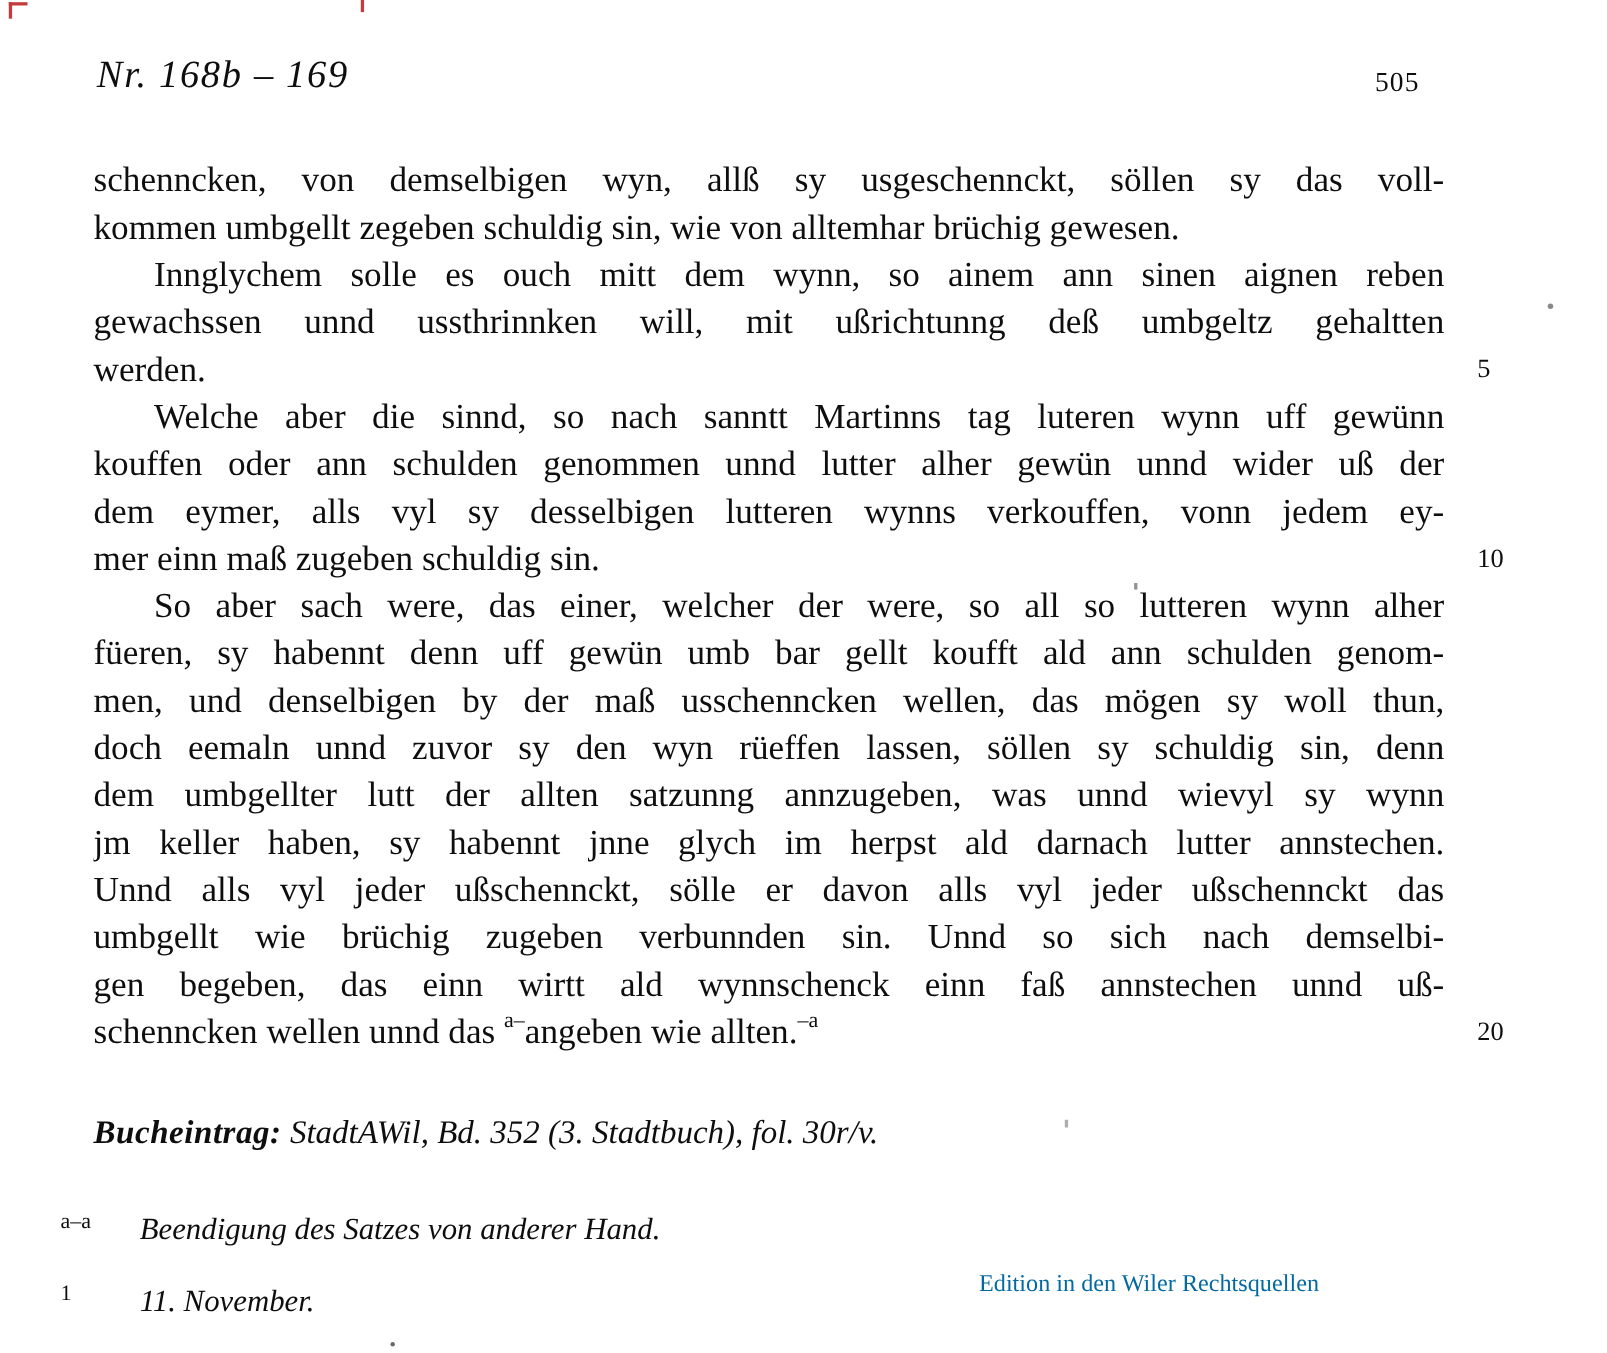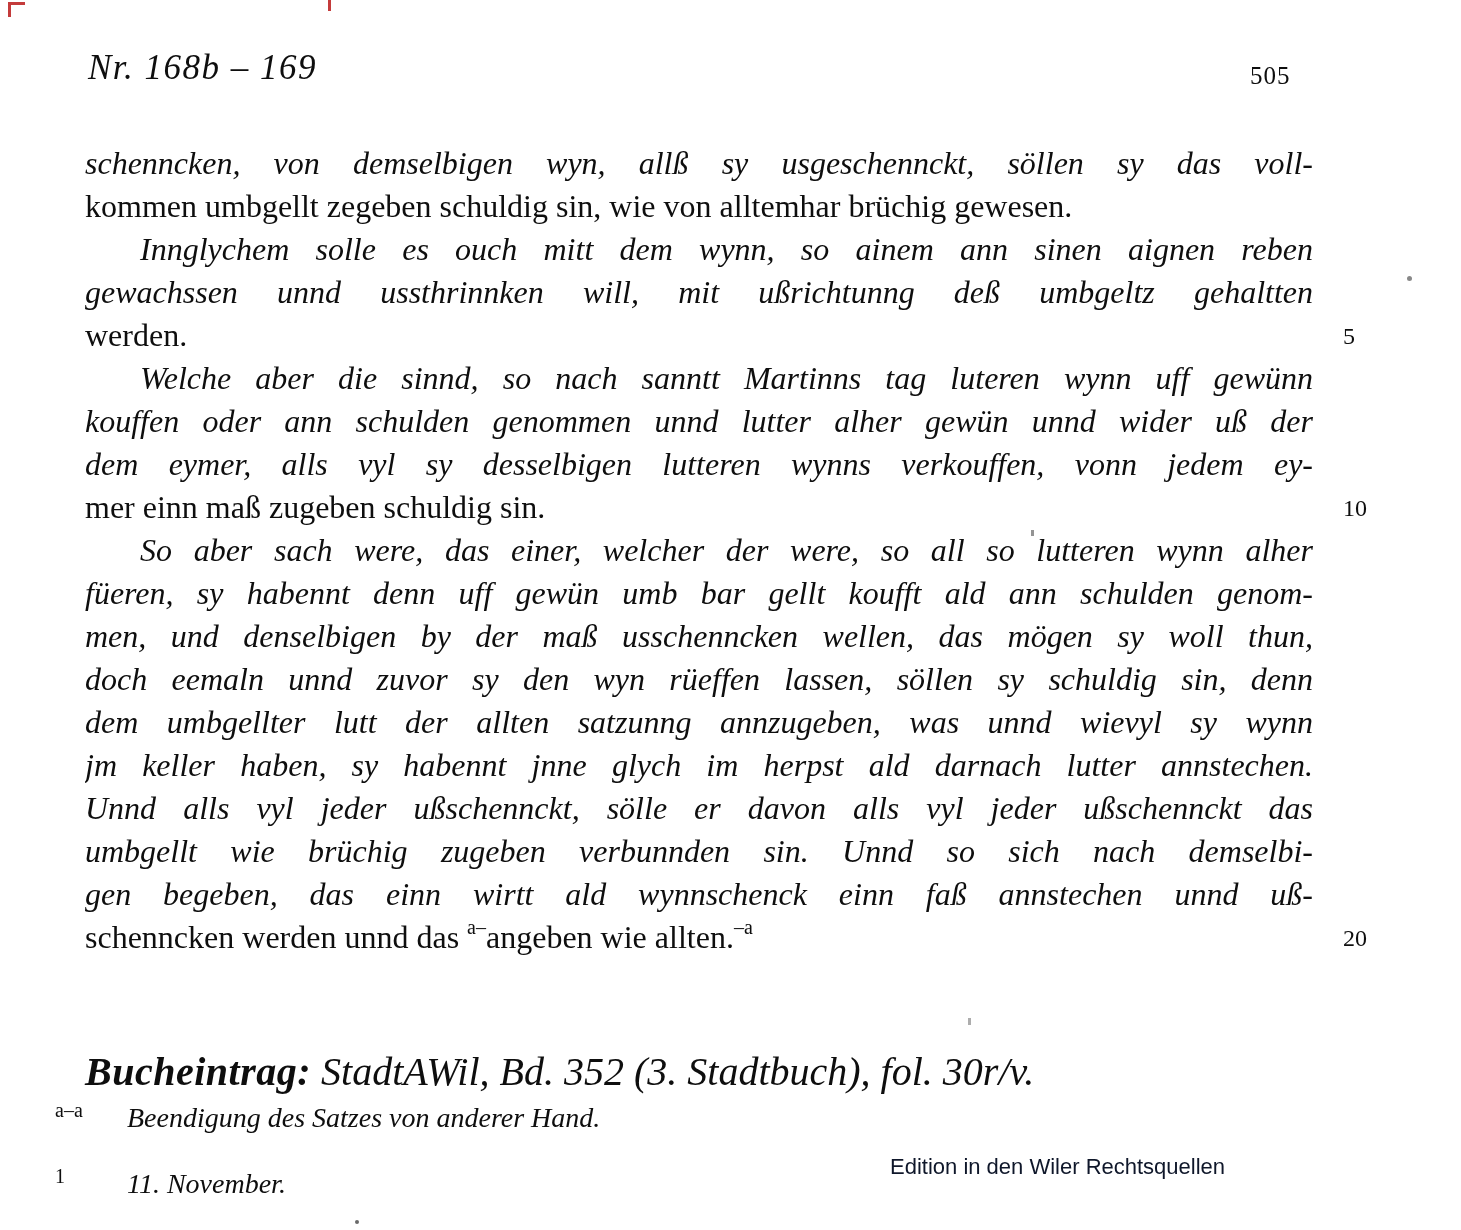--- a/index.html
+++ b/index.html
@@ -29,55 +29,54 @@
     height:43px;line-height:43px;
     font-size:32px;
     white-space:nowrap;
     overflow:visible;
   }
   .line.just{
     white-space:normal;
     text-align:justify;
     text-align-last:justify;
     overflow:hidden;
-    font-style:italic;
   }
   .line.indent{ text-indent:55px; }
   .mnum{
     position:absolute;
     left:calc(100% + 30px);top:1px;
     font-size:24px;line-height:43px;
     text-indent:0;
   }
   sup.sup{
     font-size:20px;line-height:0;
     position:relative;top:-2px;vertical-align:super;
   }
   .bucheintrag{
-    position:absolute;left:85px;top:1048px;
-    font-size:40px;white-space:nowrap;
+    position:absolute;left:85px;top:1013px;
+    font-size:30px;white-space:nowrap;
   }
   .bucheintrag .label{ font-weight:bold;font-style:italic;letter-spacing:0.5px; }
   .bucheintrag .value{ font-style:italic; }
   .footnote{
     position:absolute;left:55px;
     font-size:28px;white-space:nowrap;
   }
   .footnote .fn-marker{
     display:inline-block;width:72px;
     font-size:20px;font-style:normal;
     vertical-align:super;line-height:0;
   }
   .footnote .fn-text{ font-style:italic; }
   .fn-1{ top:1102px;font-family:Liberation Serif, serif; }
   .fn-2{ top:1168px; }
   .edition-note{
     position:absolute;left:890px;top:1154px;
-    font-family:Liberation Sans, sans-serif;
-    font-size:22px;color:#0f172a;white-space:nowrap;
+    font-family:Liberation Serif, serif;
+    font-size:22px;color:#0369a1;white-space:nowrap;
   }
   
   .artifact{ position:absolute; }
   .red-mark-1{ left:8px;top:2px;width:14px;height:12px;
     border-left:3px solid #c43b3b;border-top:3px solid #c43b3b; }
   .red-mark-2{ left:328px;top:0;width:3px;height:11px;background:#c43b3b; }
   .speck-1{ left:1407px;top:276px;width:5px;height:5px;background:#555;border-radius:50%;opacity:.7; }
   .speck-2{ left:1031px;top:530px;width:3px;height:6px;background:#666;opacity:.7; }
   .speck-3{ left:355px;top:1220px;width:4px;height:4px;background:#444;border-radius:50%;opacity:.8; }
   .speck-4{ left:968px;top:1018px;width:3px;height:7px;background:#777;opacity:.6; }
@@ -110,21 +109,21 @@
       <div class="line"><span>mer einn maß zugeben schuldig sin.</span><span class="mnum">10</span></div>
       <div class="line just indent"><span>So aber sach were, das einer, welcher der were, so all so lutteren wynn alher</span></div>
       <div class="line just"><span>füeren, sy habennt denn uff gewün umb bar gellt koufft ald ann schulden genom-</span></div>
       <div class="line just"><span>men, und denselbigen by der maß usschenncken wellen, das mögen sy woll thun,</span></div>
       <div class="line just"><span>doch eemaln unnd zuvor sy den wyn rüeffen lassen, söllen sy schuldig sin, denn</span></div>
       <div class="line just"><span>dem umbgellter lutt der allten satzunng annzugeben, was unnd wievyl sy wynn</span></div>
       <div class="line just"><span>jm keller haben, sy habennt jnne glych im herpst ald darnach lutter annstechen.</span></div>
       <div class="line just"><span>Unnd alls vyl jeder ußschennckt, sölle er davon alls vyl jeder ußschennckt das</span></div>
       <div class="line just"><span>umbgellt wie brüchig zugeben verbunnden sin. Unnd so sich nach demselbi-</span></div>
       <div class="line just"><span>gen begeben, das einn wirtt ald wynnschenck einn faß annstechen unnd uß-</span></div>
-      <div class="line"><span>schenncken werden unnd das </span><sup class="sup">a–</sup><span>angeben wie allten.</span><sup class="sup">–a</sup><span class="mnum">20</span></div>
+      <div class="line"><span>schenncken wellen unnd das </span><sup class="sup">a–</sup><span>angeben wie allten.</span><sup class="sup">–a</sup><span class="mnum">20</span></div>
     </div>
 
   <div class="bucheintrag">
     <span class="label">Bucheintrag:</span><span class="value"> StadtAWil, Bd. 352 (3. Stadtbuch), fol. 30r/v.</span>
   </div>
 
   <div class="footnote fn-1">
     <span class="fn-marker">a–a</span><span class="fn-text">Beendigung des Satzes von anderer Hand.</span>
   </div>
   <div class="footnote fn-2">

